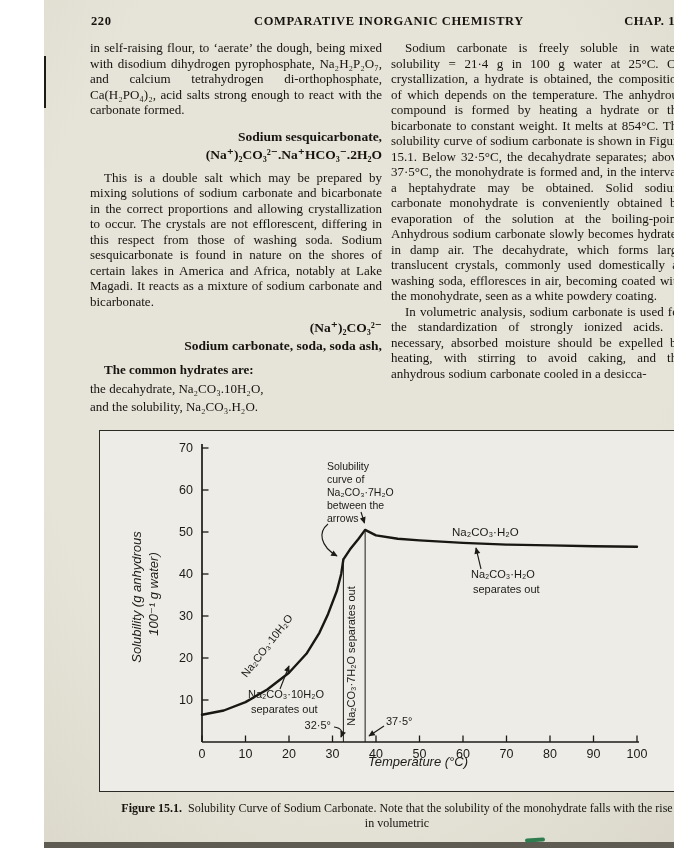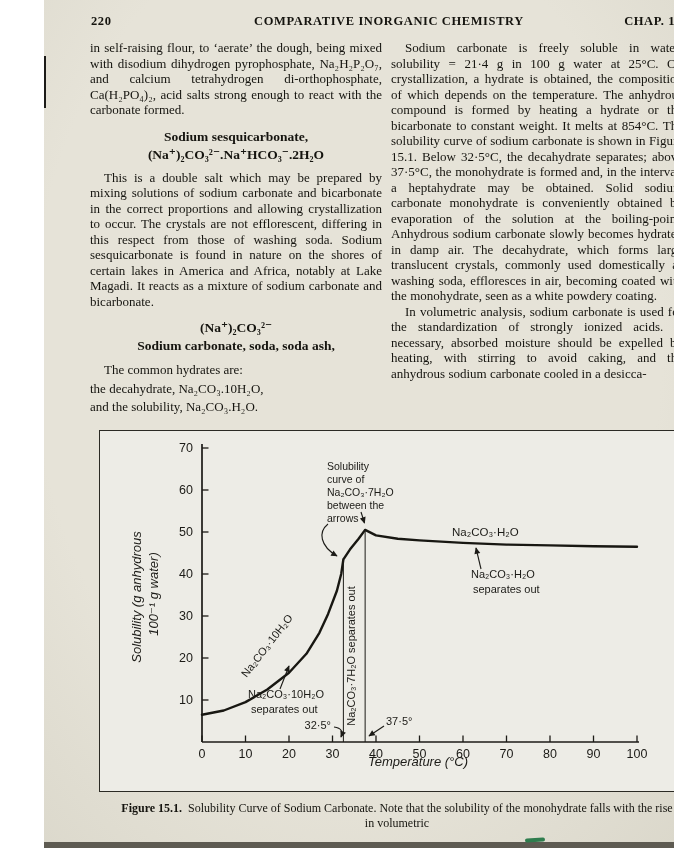--- a/index.html
+++ b/index.html
@@ -14,24 +14,24 @@
   }
   .hdr{position:absolute;top:14px;font-size:12.5px;font-weight:600;letter-spacing:.6px;}
   .hdr-num{left:47px;}
   .hdr-title{left:8px;width:100%;text-align:center;}
   .hdr-chap{right:36px;}
   .col{position:absolute;top:40px;font-size:13px;line-height:15.5px;text-align:justify;}
   .col-left{left:46px;width:292px;}
   .col-right{left:347px;width:292px;}
   .col p{margin:0;}
   .indent{text-indent:14px;}
-  .sect-head{margin-top:10px;margin-bottom:6px;font-size:13.5px;font-weight:bold;line-height:18px;text-align:center;}
+  .sect-head{margin-top:10px;margin-bottom:6px;font-size:13.5px;font-weight:bold;line-height:18px;text-align:right;}
   .hydrates{text-align:left;line-height:18.5px;margin-top:3px;}
   .hydrates .hl{display:block;}
-  .hydrates .hl:first-child{text-indent:14px;}
+  .hydrates .hl:first-child{text-indent:14px;font-weight:bold;}
   .figure-box{
     position:absolute;left:55px;top:430px;width:591px;height:362px;
     border:1.5px solid #2b2a24;background:#edece6;box-sizing:border-box;
   }
   .figure-box svg{position:absolute;left:-1.5px;top:-1.5px;}
   .chart-sans{font-family:"Liberation Sans","DejaVu Sans",sans-serif;}
   .caption{position:absolute;left:16px;top:801px;width:100%;text-align:center;font-size:12px;line-height:14.5px;}
   .caption b{font-weight:bold;}
   .artifact{position:absolute;}
   .edge-left{left:0;top:56px;width:2px;height:52px;background:#1c1b18;}

